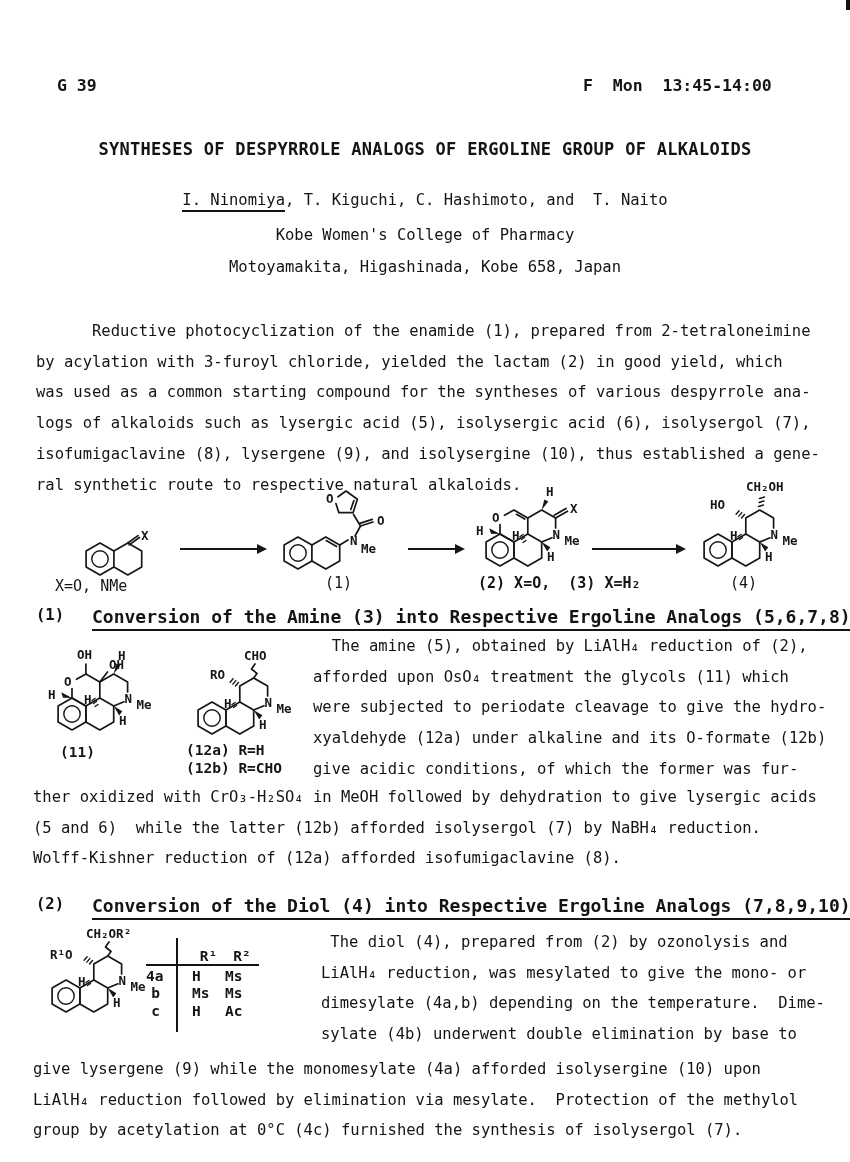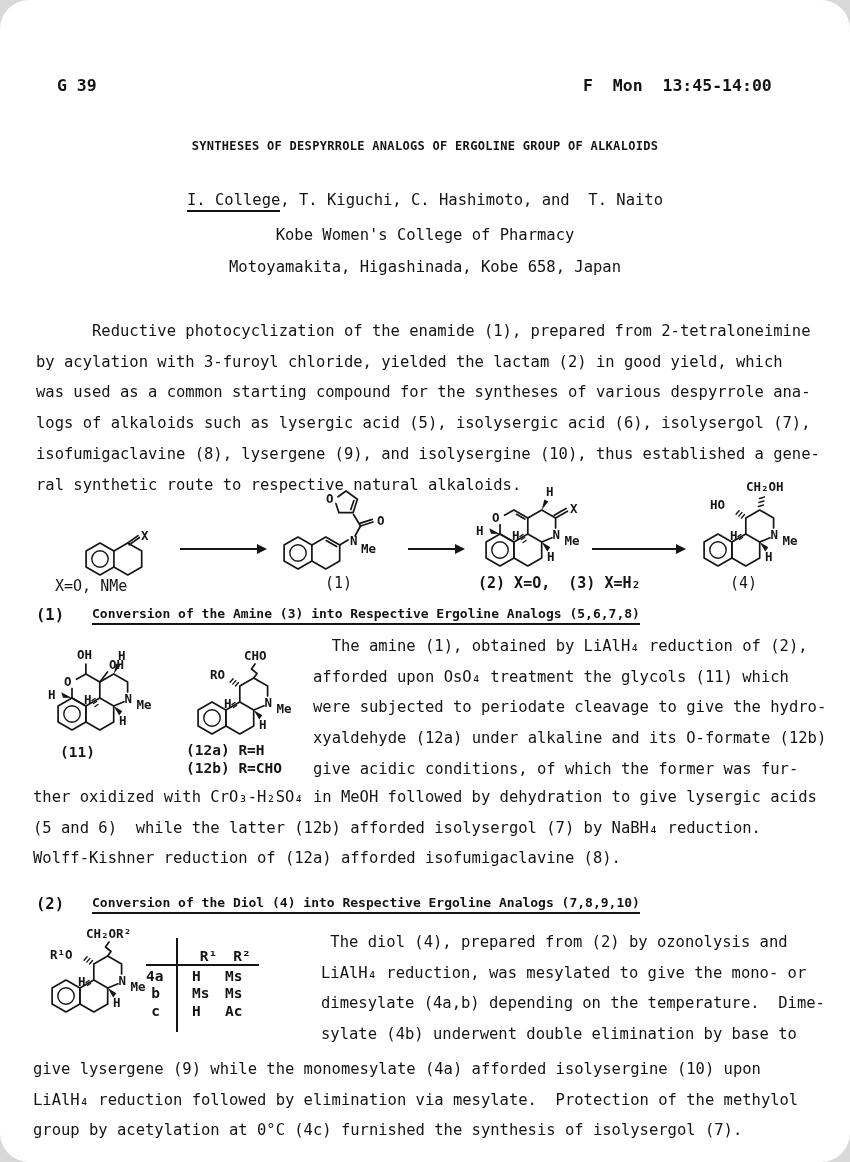--- a/index.html
+++ b/index.html
@@ -1,25 +1,25 @@
 <!DOCTYPE html>
 <html><head>
 <meta charset="utf-8">
 <style>
   html,body{margin:0;padding:0;background:#d8d8d8;}
   .page{position:relative;width:850px;height:1162px;background:#ffffff;overflow:hidden;
-        font-family:"DejaVu Sans Mono",monospace;color:#141414;border-radius:29px;}
+        font-family:"DejaVu Sans Mono",monospace;color:#141414;}
   .abs{position:absolute;}
   .tline{white-space:pre;font-size:15.5px;line-height:30.7px;}
   .hdr{font-size:16.5px;font-weight:bold;white-space:pre;}
-  .title{width:850px;text-align:center;font-size:12px;font-weight:bold;letter-spacing:.3px;white-space:pre;}
+  .title{width:850px;text-align:center;font-size:17px;font-weight:bold;letter-spacing:.3px;white-space:pre;}
   .center{width:850px;text-align:center;font-size:15.5px;white-space:pre;}
   .ul{border-bottom:2px solid #141414;padding-bottom:1px;}
   .sec-num{font-size:15.5px;white-space:pre;font-weight:bold;}
-  .sec-head{font-size:13px;white-space:pre;font-weight:bold;border-bottom:2px solid #141414;padding-bottom:2px;}
+  .sec-head{font-size:18px;white-space:pre;font-weight:bold;border-bottom:2px solid #141414;padding-bottom:2px;}
   .cap{font-size:15px;white-space:pre;}
   .cap-sm{font-size:14.5px;white-space:pre;font-weight:bold;}
   .rx-arrow{position:absolute;height:2px;background:#161616;}
   .rx-arrow::after{content:"";position:absolute;right:-2px;top:-4.5px;width:0;height:0;
      border-left:10px solid #161616;border-top:5px solid transparent;border-bottom:5px solid transparent;}
   .struct path,.struct line,.struct polyline{stroke:#161616;stroke-width:1.7;fill:none;stroke-linecap:round;stroke-linejoin:round;}
   .struct circle{stroke:#161616;stroke-width:1.4;fill:none;}
   .struct .tick{stroke-width:1.4;}
   .struct polygon{fill:#161616;stroke:none;}
   .struct text{font-family:"DejaVu Sans Mono",monospace;font-size:12.5px;font-weight:bold;fill:#161616;}
@@ -37,21 +37,21 @@
 
 <div class="page">
 
   <div class="corner-mark"></div>
 
   <div class="abs hdr" style="left:57px;top:76px;">G 39</div>
   <div class="abs hdr" style="left:583px;top:76px;">F  Mon  13:45-14:00</div>
 
   <div class="abs title" style="left:0;top:139px;">SYNTHESES OF DESPYRROLE ANALOGS OF ERGOLINE GROUP OF ALKALOIDS</div>
 
-  <div class="abs center" style="left:0;top:191px;"><span class="ul">I. College</span><span>, T. Kiguchi, C. Hashimoto, and  T. Naito</span></div>
+  <div class="abs center" style="left:0;top:191px;"><span class="ul">I. Ninomiya</span><span>, T. Kiguchi, C. Hashimoto, and  T. Naito</span></div>
   <div class="abs center" style="left:0;top:226px;">Kobe Women's College of Pharmacy</div>
   <div class="abs center" style="left:0;top:258px;">Motoyamakita, Higashinada, Kobe 658, Japan</div>
 
   <div class="abs" style="left:36px;top:316px;">
     <div class="tline">      Reductive photocyclization of the enamide (1), prepared from 2-tetraloneimine</div>
     <div class="tline">by acylation with 3-furoyl chloride, yielded the lactam (2) in good yield, which</div>
     <div class="tline">was used as a common starting compound for the syntheses of various despyrrole ana-</div>
     <div class="tline">logs of alkaloids such as lysergic acid (5), isolysergic acid (6), isolysergol (7),</div>
     <div class="tline">isofumigaclavine (8), lysergene (9), and isolysergine (10), thus established a gene-</div>
     <div class="tline">ral synthetic route to respective natural alkaloids.</div>
@@ -186,21 +186,21 @@
     <line class="tick" x1="51.5" y1="59.5" x2="54.5" y2="57.5"></line>
     <text x="82.5" y="58.5">N</text>
     <text x="94.5" y="64.5">Me</text>
     <polygon points="71.7,62 80.3,67.3 77.2,71.5"></polygon>
     <text x="77" y="81">H</text>
   </svg>
   <div class="abs cap-sm" style="left:186px;top:742px;">(12a) R=H</div>
   <div class="abs cap-sm" style="left:186px;top:760px;">(12b) R=CHO</div>
 
   <div class="abs" style="left:313px;top:631px;">
-    <div class="tline">  The amine (1), obtained by LiAlH₄ reduction of (2),</div>
+    <div class="tline">  The amine (5), obtained by LiAlH₄ reduction of (2),</div>
     <div class="tline">afforded upon OsO₄ treatment the glycols (11) which</div>
     <div class="tline">were subjected to periodate cleavage to give the hydro-</div>
     <div class="tline">xyaldehyde (12a) under alkaline and its O-formate (12b)</div>
     <div class="tline">give acidic conditions, of which the former was fur-</div>
   </div>
 
   <div class="abs" style="left:33px;top:782px;">
     <div class="tline">ther oxidized with CrO₃-H₂SO₄ in MeOH followed by dehydration to give lysergic acids</div>
     <div class="tline">(5 and 6)  while the latter (12b) afforded isolysergol (7) by NaBH₄ reduction.</div>
     <div class="tline">Wolff-Kishner reduction of (12a) afforded isofumigaclavine (8).</div>

